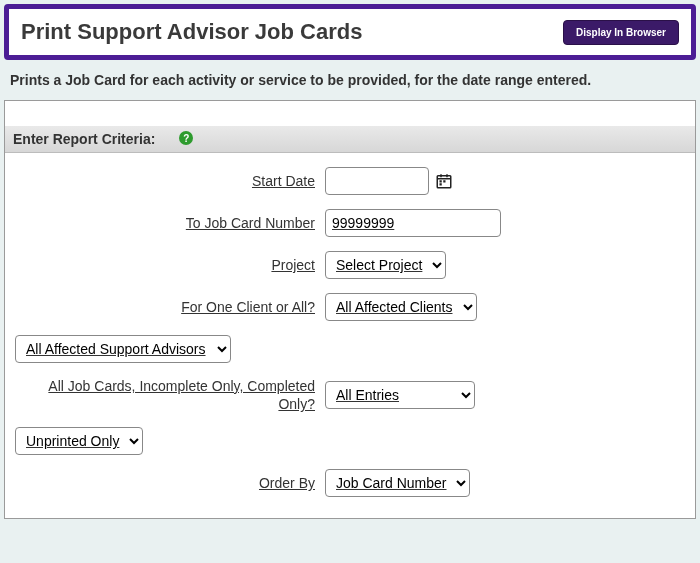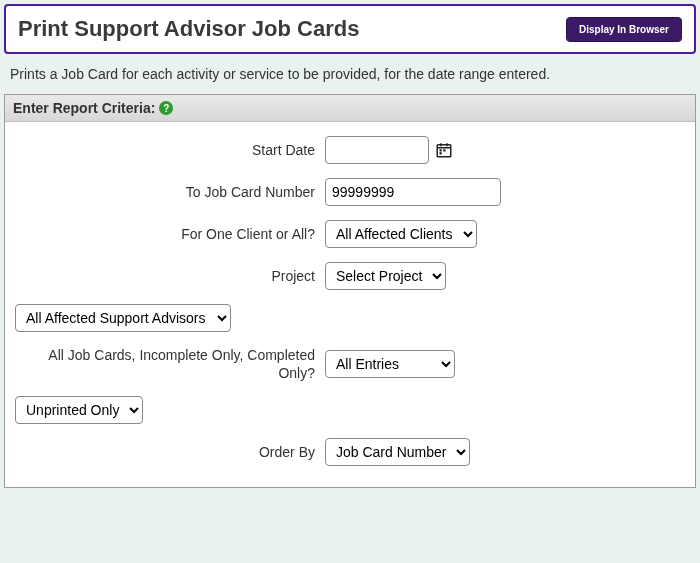--- a/index.html
+++ b/index.html
@@ -8,21 +8,21 @@
     background: #e9f1f1;
     width: 700px;
     font-size: 14px;
     color: #333;
   }
   .title-bar {
     display: flex;
     justify-content: space-between;
     align-items: center;
     background: #fff;
-    border: 2px solid #4c1d95;
+    border: 5px solid #4c1d95;
     border-radius: 4px;
     margin: 4px 4px 8px 4px;
     padding: 10px 12px;
   }
   .title-bar h1 {
     font-size: 22px;
     font-weight: bold;
     color: #3a3a3a;
   }
   .display-btn {
@@ -32,56 +32,58 @@
     border-radius: 4px;
     padding: 6px 12px;
     font-size: 10px;
     font-weight: bold;
     cursor: pointer;
   }
   .description {
     padding: 4px 10px 12px 10px;
     color: #333;
     font-size: 14px;
+    font-weight: bold;
   }
   .criteria-box {
     margin: 0 4px 6px 4px;
     border: 1px solid #9a9a9a;
     background: #fff;
   }
   .criteria-header {
     background: linear-gradient(#e9e9e9, #d7d7d7);
     border-bottom: 1px solid #bcbcbc;
     padding: 5px 8px;
     font-size: 14px;
     font-weight: bold;
     color: #333;
     display: flex;
-    align-items: center;
-    gap: 4px;
+    gap: 24px;
+    margin-top: 25px;
   }
   .help-icon {
     display: inline-flex;
     width: 14px; height: 14px;
     border-radius: 50%;
     background: #2e9b2e;
     color: #fff;
     font-size: 10px;
     font-weight: bold;
     align-items: center;
     justify-content: center;
     cursor: pointer;
   }
   .form-body {
     padding: 14px 10px 14px 10px;
   }
   .row {
     display: flex;
     align-items: center;
     margin-bottom: 14px;
+    text-decoration: underline;
   }
   .row .lbl {
     width: 310px;
     text-align: right;
     padding-right: 10px;
     color: #333;
     line-height: 1.3;
   }
   .row .ctrl {
     display: flex;
@@ -147,49 +149,49 @@
 
 
     <div class="row">
       <div class="lbl">To Job Card Number</div>
       <div class="ctrl">
         <input type="text" class="w-num" value="99999999" style="">
       </div>
     </div>
 
     <div class="row">
+      <div class="lbl">Project</div>
+      <div class="ctrl">
+        <select>
+          <option>Select Project</option>
+        </select>
+      </div>
+    </div>
+
+    <div class="row">
       <div class="lbl">For One Client or All?</div>
       <div class="ctrl">
         <select>
           <option>All Affected Clients</option>
         </select>
       </div>
     </div>
 
     <div class="row">
-      <div class="lbl">Project</div>
-      <div class="ctrl">
-        <select>
-          <option>Select Project</option>
-        </select>
-      </div>
-    </div>
-
-    <div class="row">
       <div class="ctrl">
         <select>
           <option>All Affected Support Advisors</option>
         </select>
       </div>
     </div>
 
     <div class="row">
       <div class="lbl">All Job Cards, Incomplete Only, Completed Only?</div>
       <div class="ctrl">
-        <select style="width:130px">
+        <select style="width:150px">
           <option>All Entries</option>
         </select>
       </div>
     </div>
 
     <div class="row">
       <div class="ctrl">
         <select>
           <option>Unprinted Only</option>
         </select>

